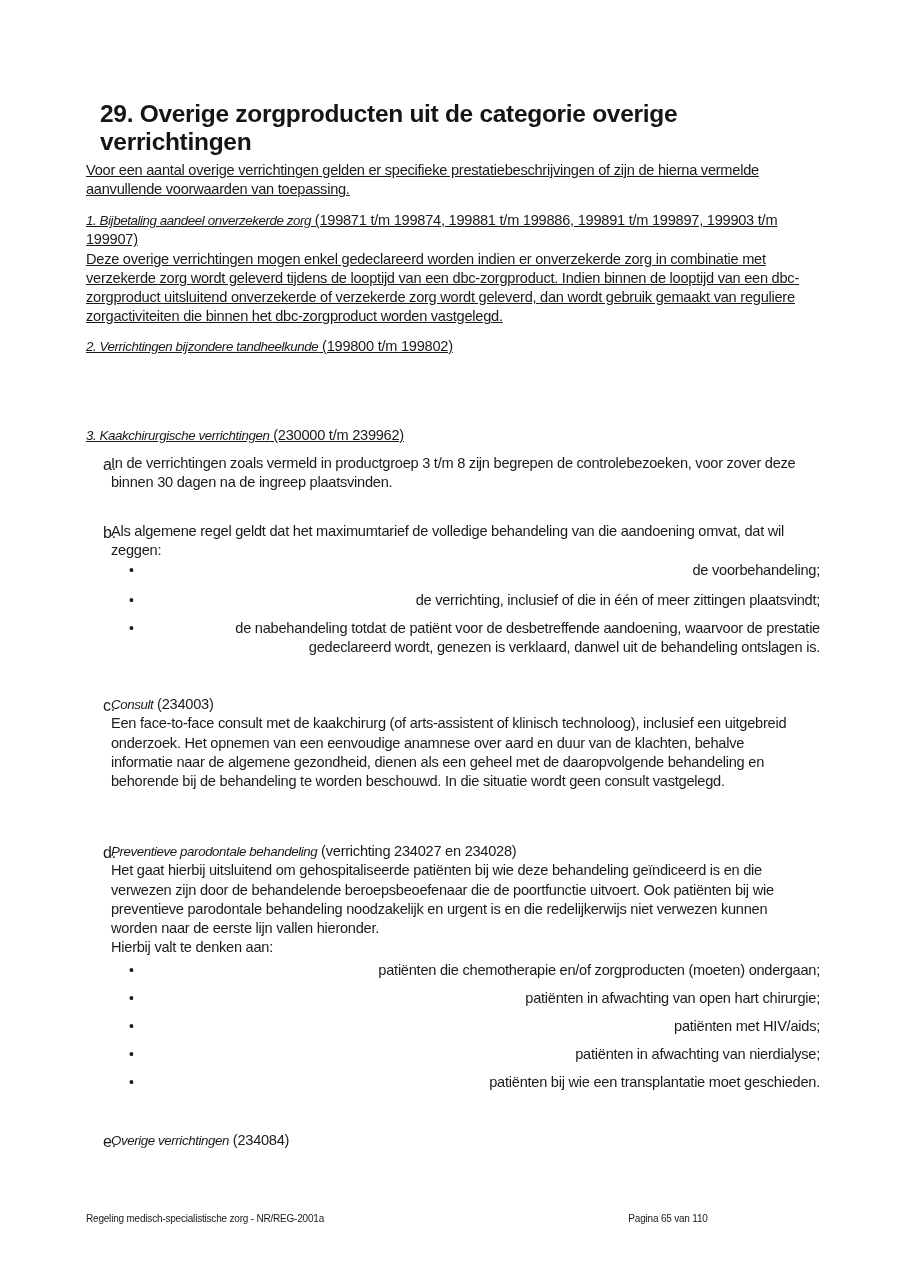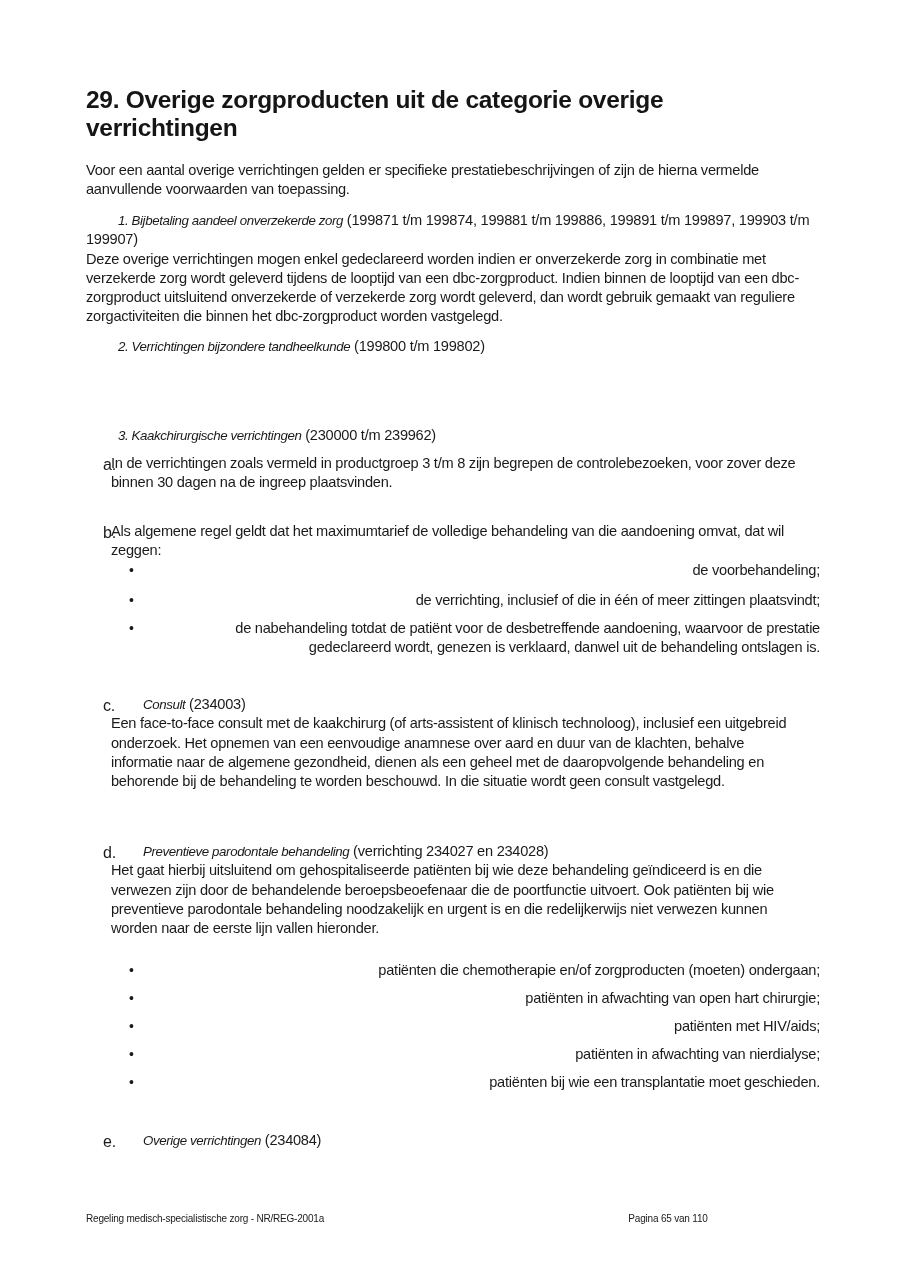--- a/index.html
+++ b/index.html
@@ -2,27 +2,27 @@
 <html><head>
   <meta charset="utf-8">
   <style>
     html, body { margin: 0; padding: 0; background: #ffffff; }
     body {
       width: 900px; height: 1273px; position: relative; overflow: hidden;
       font-family: "Liberation Sans", sans-serif; color: #1a1a1a;
     }
     .page { position: absolute; left: 86px; top: 0; width: 730px; }
     h1 {
-      position: absolute; left: 0; top: 86px; margin: 0; width: 700px;
+      position: absolute; left: 0; top: 86px; margin: 14px; width: 700px;
       font-size: 24.5px; font-weight: bold; line-height: 28px; color: #151515;
       letter-spacing: -0.3px;
     }
     .txt { font-size: 14.6px; line-height: 19.3px; letter-spacing: -0.25px; }
-    .abs { position: absolute; left: 0; width: 735px; }
-    .it { font-style: italic; font-size: 13.3px; letter-spacing: -0.4px; margin-left: 32px; }
+    .abs { position: absolute; left: 0; width: 735px; text-decoration: underline; }
+    .it { font-style: italic; font-size: 13.3px; letter-spacing: -0.4px; }
     .li { position: absolute; left: 0; width: 735px; }
     .li .mark { position: absolute; left: 17px; top: 1px; font-size: 16px; }
     .li .body { position: absolute; left: 25px; width: 690px; }
     .bul { position: absolute; left: 43px; width: 690px; }
     .bul .dot { position: absolute; left: 0; top: 0; font-size: 14px; }
     .bul .t { position: absolute; left: 26px; width: 665px; text-align: right; }
     .footer { position: absolute; top: 1213px; font-size: 10px; letter-spacing: -0.2px; }
   </style>
 </head>
 <body>
@@ -74,20 +74,21 @@
       <span class="it">Consult</span><span> (234003)</span>
       <div>Een face-to-face consult met de kaakchirurg (of arts-assistent of klinisch technoloog), inclusief een uitgebreid onderzoek. Het opnemen van een eenvoudige anamnese over aard en duur van de klachten, behalve informatie naar de algemene gezondheid, dienen als een geheel met de daaropvolgende behandeling en behorende bij de behandeling te worden beschouwd. In die situatie wordt geen consult vastgelegd.</div>
     </div>
   </div>
 
   <div class="li txt" style="top:842px;">
     <span class="mark">d.</span>
     <div class="body">
       <span class="it">Preventieve parodontale behandeling</span><span> (verrichting 234027 en 234028)</span>
       <div>Het gaat hierbij uitsluitend om gehospitaliseerde patiënten bij wie deze behandeling geïndiceerd is en die verwezen zijn door de behandelende beroepsbeoefenaar die de poortfunctie uitvoert. Ook patiënten bij wie preventieve parodontale behandeling noodzakelijk en urgent is en die redelijkerwijs niet verwezen kunnen worden naar de eerste lijn vallen hieronder.</div>
+      <div>Hierbij valt te denken aan:</div>
     </div>
   </div>
   <div class="bul txt" style="top:961px;">
     <span class="dot">•</span>
     <span class="t">patiënten die chemotherapie en/of zorgproducten (moeten) ondergaan;</span>
   </div>
   <div class="bul txt" style="top:989px;">
     <span class="dot">•</span>
     <span class="t">patiënten in afwachting van open hart chirurgie;</span>
   </div>

